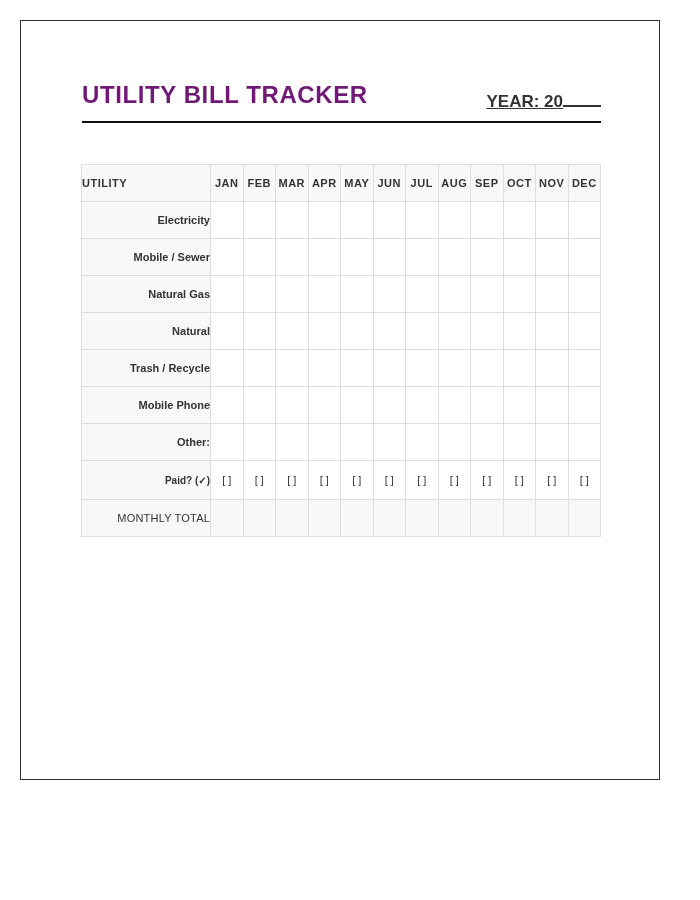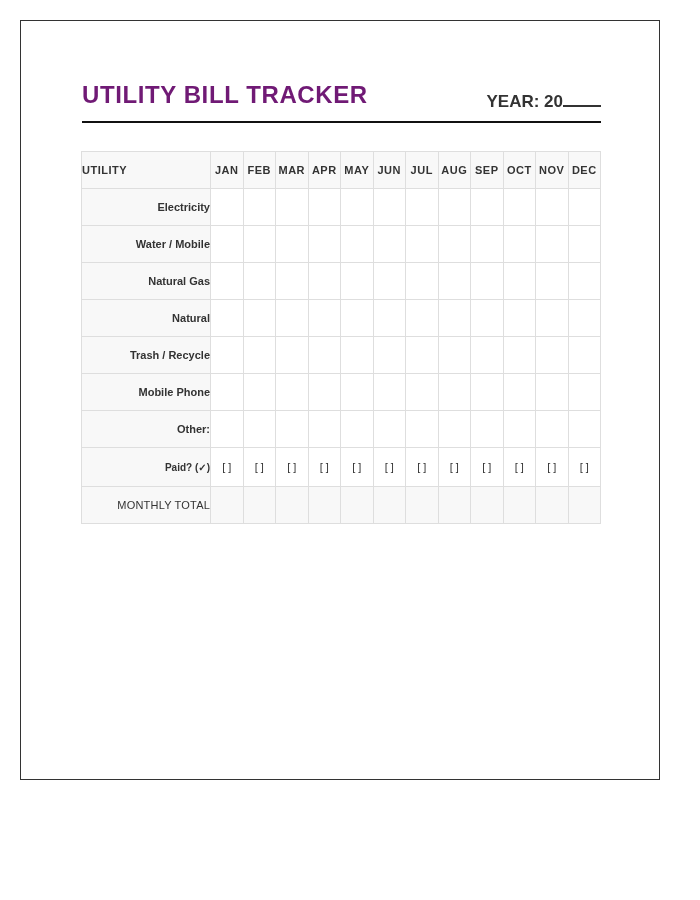--- a/index.html
+++ b/index.html
@@ -10,21 +10,21 @@
     }
     .header {
       position: absolute; left: 61px; top: 58px; width: 519px; height: 42px;
       border-bottom: 2px solid #111111;
     }
     .title {
       position: absolute; left: 0; top: 2px; font-size: 24px; font-weight: bold;
       letter-spacing: 0.6px; color: #701a75; margin: 0;
     }
     .year {
-      position: absolute; right: 0; top: 10px; font-size: 17px; font-weight: bold; color: #333333;
+      position: absolute; right: 0; top: 10px; font-size: 17px; font-weight: bold; color: #333333; text-decoration: underline;
     }
     .year-blank {
       display: inline-block; width: 38px; border-bottom: 2px solid #333333; height: 16px; vertical-align: baseline;
     }
     table.tracker {
       position: absolute; left: 61px; top: 131px; width: 520px;
       border-collapse: collapse; table-layout: fixed;
     }
     table.tracker th, table.tracker td {
       border: 1px solid #dedede; padding: 0; font-size: 11px; color: #333333;
@@ -46,21 +46,21 @@
 </head>
 <body>
 
 <div class="page">
   <div class="header">
     <h1 class="title">UTILITY BILL TRACKER</h1>
     <div class="year"><span>YEAR: 20</span><span class="year-blank"></span></div>
   </div>
 </div>
 
-<table class="tracker" style="position:absolute; left:81px; top:151px;padding-left:20px;">
+<table class="tracker" style="position:absolute; left:81px; top:164px;padding-left:20px;">
   <thead>
     <tr>
       <th class="col-utility">UTILITY</th>
       <th class="col-month">JAN</th>
       <th class="col-month">FEB</th>
       <th class="col-month">MAR</th>
       <th class="col-month">APR</th>
       <th class="col-month">MAY</th>
       <th class="col-month">JUN</th>
       <th class="col-month">JUL</th>
@@ -81,21 +81,21 @@
         <td class="cell"></td>
         <td class="cell"></td>
         <td class="cell"></td>
         <td class="cell"></td>
         <td class="cell"></td>
         <td class="cell"></td>
         <td class="cell"></td>
         <td class="cell"></td>
       </tr>
       <tr>
-        <td class="label">Water / Mobile</td>
+        <td class="label">Mobile / Sewer</td>
         <td class="cell"></td>
         <td class="cell"></td>
         <td class="cell"></td>
         <td class="cell"></td>
         <td class="cell"></td>
         <td class="cell"></td>
         <td class="cell"></td>
         <td class="cell"></td>
         <td class="cell"></td>
         <td class="cell"></td>

